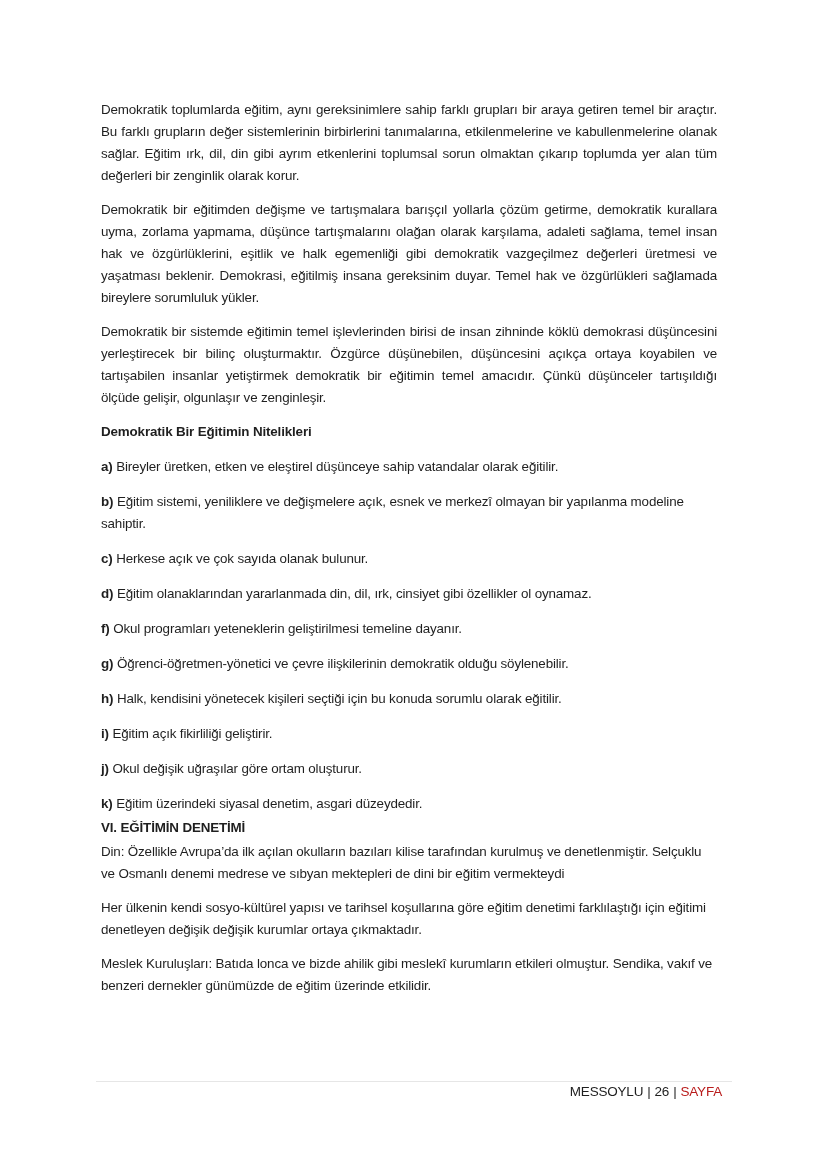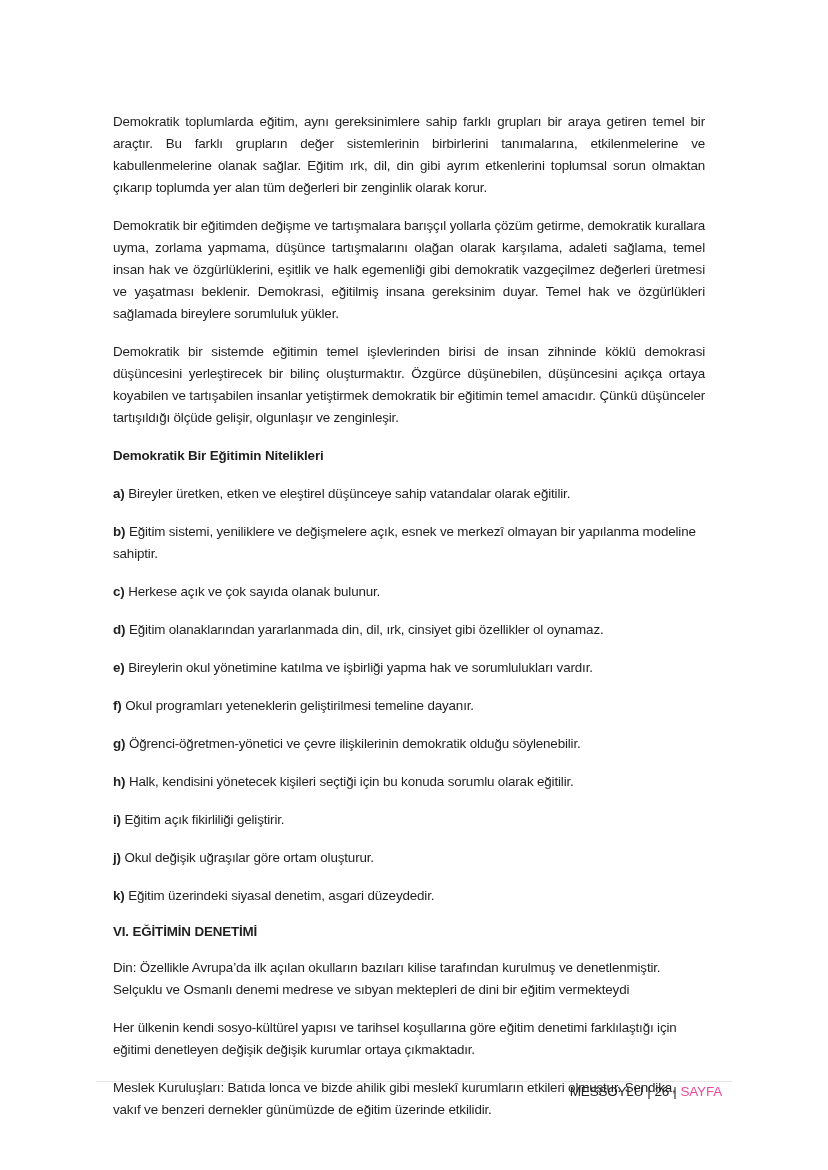--- a/index.html
+++ b/index.html
@@ -3,55 +3,54 @@
 <meta charset="utf-8">
 <style>
   html, body { margin: 0; padding: 0; background: #ffffff; }
   body { width: 828px; height: 1170px; position: relative; overflow: hidden; }
   .page {
     position: absolute; left: 97px; top: 95px; width: 624px;
     font-family: "Liberation Sans", sans-serif;
     font-size: 13.4px; line-height: 22px; color: #1f1f1f;
     letter-spacing: -0.15px;
   }
-  .page p { margin: 16px; }
+  .page p { margin: 4px; }
   .para { text-align: justify; margin-bottom: 12px !important; }
   .heading { font-weight: bold; margin-bottom: 13px !important; }
   .item { margin-bottom: 13px !important; }
   .item b { font-weight: bold; }
   .section-title { font-weight: bold; }
   .sec-para { margin-bottom: 12px !important; }
   .footer-rule {
     position: absolute; left: 96px; top: 1081px; width: 636px; height: 1px;
     background: #e6e6e6;
   }
   .footer {
     position: absolute; right: 106px; top: 1084px;
     font-family: "Liberation Sans", sans-serif; font-size: 13.5px; color: #1f1f1f;
     letter-spacing: -0.2px;
   }
   .footer .sep { margin: 0 4px; }
-  .footer .muted { color: #ec4899; }
+  .footer .muted { color: #b91c1c; }
 </style>
 </head>
 <body>
 
 <div class="page">
   <p class="para">Demokratik toplumlarda eğitim, aynı gereksinimlere sahip farklı grupları bir araya getiren temel bir araçtır. Bu farklı grupların değer sistemlerinin birbirlerini tanımalarına, etkilenmelerine ve kabullenmelerine olanak sağlar. Eğitim ırk, dil, din gibi ayrım etkenlerini toplumsal sorun olmaktan çıkarıp toplumda yer alan tüm değerleri bir zenginlik olarak korur.</p>
   <p class="para">Demokratik bir eğitimden değişme ve tartışmalara barışçıl yollarla çözüm getirme, demokratik kurallara uyma, zorlama yapmama, düşünce tartışmalarını olağan olarak karşılama, adaleti sağlama, temel insan hak ve özgürlüklerini, eşitlik ve halk egemenliği gibi demokratik vazgeçilmez değerleri üretmesi ve yaşatması beklenir. Demokrasi, eğitilmiş insana gereksinim duyar. Temel hak ve özgürlükleri sağlamada bireylere sorumluluk yükler.</p>
   <p class="para">Demokratik bir sistemde eğitimin temel işlevlerinden birisi de insan zihninde köklü demokrasi düşüncesini yerleştirecek bir bilinç oluşturmaktır. Özgürce düşünebilen, düşüncesini açıkça ortaya koyabilen ve tartışabilen insanlar yetiştirmek demokratik bir eğitimin temel amacıdır. Çünkü düşünceler tartışıldığı ölçüde gelişir, olgunlaşır ve zenginleşir.</p>
 
   <p class="heading">Demokratik Bir Eğitimin Nitelikleri</p>
 
   <div>
     <p class="item"><b>a)</b><span> Bireyler üretken, etken ve eleştirel düşünceye sahip vatandalar olarak eğitilir.</span></p>
     <p class="item"><b>b)</b><span> Eğitim sistemi, yeniliklere ve değişmelere açık, esnek ve merkezî olmayan bir yapılanma modeline sahiptir.</span></p>
     <p class="item"><b>c)</b><span> Herkese açık ve çok sayıda olanak bulunur.</span></p>
     <p class="item"><b>d)</b><span> Eğitim olanaklarından yararlanmada din, dil, ırk, cinsiyet gibi özellikler ol oynamaz.</span></p>
-    <p class="item"><b>e)</b><span> Bireylerin okul yönetimine katılma ve işbirliği yapma hak ve sorumlulukları vardır.</span></p>
     <p class="item"><b>f)</b><span> Okul programları yeteneklerin geliştirilmesi temeline dayanır.</span></p>
     <p class="item"><b>g)</b><span> Öğrenci-öğretmen-yönetici ve çevre ilişkilerinin demokratik olduğu söylenebilir.</span></p>
     <p class="item"><b>h)</b><span> Halk, kendisini yönetecek kişileri seçtiği için bu konuda sorumlu olarak eğitilir.</span></p>
     <p class="item"><b>i)</b><span> Eğitim açık fikirliliği geliştirir.</span></p>
     <p class="item"><b>j)</b><span> Okul değişik uğraşılar göre ortam oluşturur.</span></p>
     <p class="item" style="margin-bottom:4px !important;"><b>k)</b><span> Eğitim üzerindeki siyasal denetim, asgari düzeydedir.</span></p>
   </div>
 
   <p class="section-title" style="line-height:18px;">VI. EĞİTİMİN DENETİMİ</p>
   <p class="sec-para">Din: Özellikle Avrupa’da ilk açılan okulların bazıları kilise tarafından kurulmuş ve denetlenmiştir. Selçuklu ve Osmanlı denemi medrese ve sıbyan mektepleri de dini bir eğitim vermekteydi</p>

